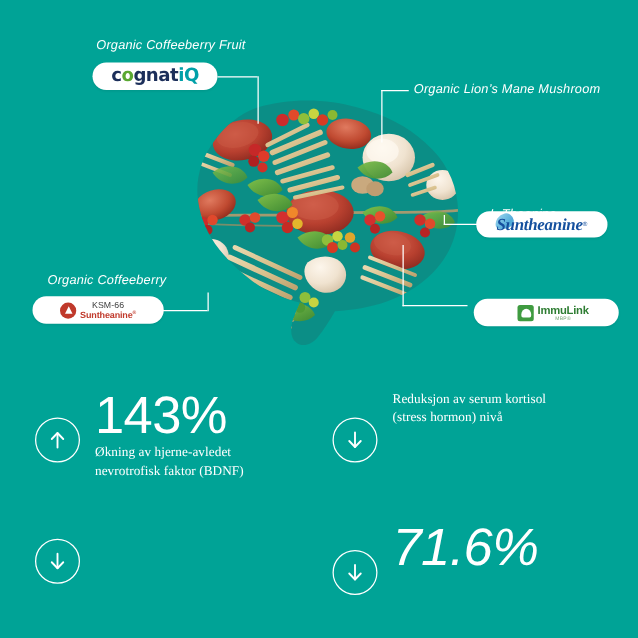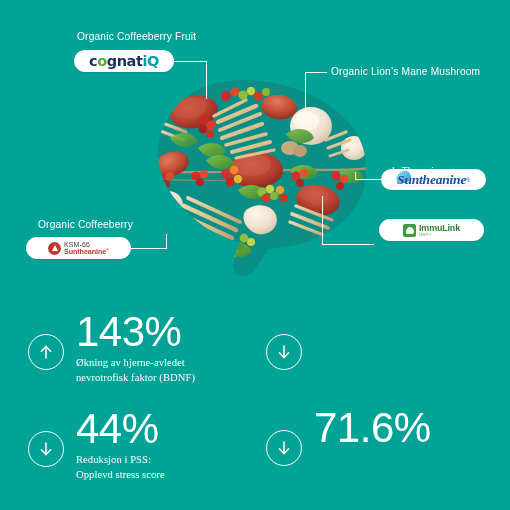--- a/index.html
+++ b/index.html
@@ -19,28 +19,29 @@
   .brain-svg{display:block;width:232px;height:200px;}
 
   
   .conn{position:absolute;background:#ffffff;}
   .conn.h{height:1px;}
   .conn.v{width:1px;}
 
   
   .callout-label{
     position:absolute;color:#ffffff;font-size:10.2px;
-    letter-spacing:.18px;white-space:nowrap;line-height:1.2;
+    letter-spacing:.18px;white-space:nowrap;line-height:1.2;font-style:italic;
   }
 
   
   .pill{
     position:absolute;background:#ffffff;border-radius:40px;
     display:flex;align-items:center;justify-content:center;
     box-shadow:0 1px 2px rgba(0,0,0,.08);
+    text-align:center;
   }
 
   
   .pill-cognatiq{left:74px;top:50px;width:100px;height:22px;}
   .lg-cognatiq{font-size:14.5px;font-weight:bold;letter-spacing:-.4px;font-family:"DejaVu Sans",sans-serif;}
   .lg-cognatiq .p1{color:#1c2f5a;}
   .lg-cognatiq .p2{color:#5aa832;}
   .lg-cognatiq .p3{color:#1c2f5a;}
   .lg-cognatiq .p4{color:#00a0a8;}
 
@@ -69,41 +70,41 @@
   .lg-ksm .mark .leaf{
     width:0;height:0;border-left:3.2px solid transparent;border-right:3.2px solid transparent;
     border-bottom:6.5px solid #ffffff;
   }
   .lg-ksm .words{display:flex;flex-direction:column;line-height:1;}
   .lg-ksm .l1{font-size:7px;color:#3b3b3b;letter-spacing:.1px;}
   .lg-ksm .l2{font-size:7.2px;color:#c0392b;font-weight:bold;letter-spacing:-.1px;}
   .lg-ksm .l2 sup{font-size:4px;}
 
   
-  .pill-immu{left:379px;top:219px;width:105px;height:22px;}
+  .pill-immu{left:379px;top:239px;width:105px;height:22px;padding-left:11px;}
   .lg-immu{display:flex;align-items:center;gap:3px;}
   .lg-immu .mark{
     width:13px;height:13px;border-radius:2px;background:#3f9b40;
     display:flex;align-items:center;justify-content:center;flex:0 0 auto;
   }
   .lg-immu .mark .shroom{
     width:8px;height:7px;background:#ffffff;
     border-radius:50% 50% 18% 18%/70% 70% 30% 30%;
   }
   .lg-immu .words{display:flex;flex-direction:column;line-height:1;}
   .lg-immu .l1{font-size:9px;color:#2e7d32;font-weight:bold;letter-spacing:-.2px;}
   .lg-immu .l2{font-size:4px;color:#7aa87a;letter-spacing:.2px;}
 
   
   .stats{position:absolute;left:0;top:292px;width:510px;height:218px;}
   .stat{position:absolute;display:flex;align-items:flex-start;}
   .stat-a{left:28px;top:20px;}
   .stat-b{left:266px;top:20px;}
   .stat-c{left:28px;top:117px;}
-  .stat-d{left:266px;top:116px;}
+  .stat-d{left:266px;top:126px;font-style:italic;}
 
   .stat-icon{
     width:34px;height:34px;border-radius:50%;
     border:1.6px solid #ffffff;flex:0 0 auto;margin-top:22px;
     display:flex;align-items:center;justify-content:center;
   }
   .stat-icon svg{display:block;}
 
   .stat-body{margin-left:12px;display:flex;flex-direction:column;}
   .stat-value{
@@ -360,37 +361,34 @@
     <div class="stat stat-b">
       <div class="stat-icon">
         <svg width="18" height="18" viewBox="0 0 18 18">
             <g stroke="#ffffff" stroke-width="1.5" fill="none" stroke-linecap="round" stroke-linejoin="round">
               <line x1="9" y1="3" x2="9" y2="14.5"></line>
               <polyline points="4.4,9.8 9,14.6 13.6,9.8"></polyline>
             </g>
           </svg>
       </div>
       <div class="stat-body">
+        <div class="stat-desc">Reduksjon av serum kortisol
+(stress hormon) nivå</div>
       </div>
     </div>
 
     <div class="stat stat-c">
       <div class="stat-icon">
         <svg width="18" height="18" viewBox="0 0 18 18">
             <g stroke="#ffffff" stroke-width="1.5" fill="none" stroke-linecap="round" stroke-linejoin="round">
               <line x1="9" y1="3" x2="9" y2="14.5"></line>
               <polyline points="4.4,9.8 9,14.6 13.6,9.8"></polyline>
             </g>
           </svg>
       </div>
-      <div class="stat-body">
-        <div class="stat-value">44%</div>
-        <div class="stat-desc">Reduksjon i PSS:
-Opplevd stress score</div>
-      </div>
     </div>
 
     <div class="stat stat-d">
       <div class="stat-icon">
         <svg width="18" height="18" viewBox="0 0 18 18">
             <g stroke="#ffffff" stroke-width="1.5" fill="none" stroke-linecap="round" stroke-linejoin="round">
               <line x1="9" y1="3" x2="9" y2="14.5"></line>
               <polyline points="4.4,9.8 9,14.6 13.6,9.8"></polyline>
             </g>
           </svg>

